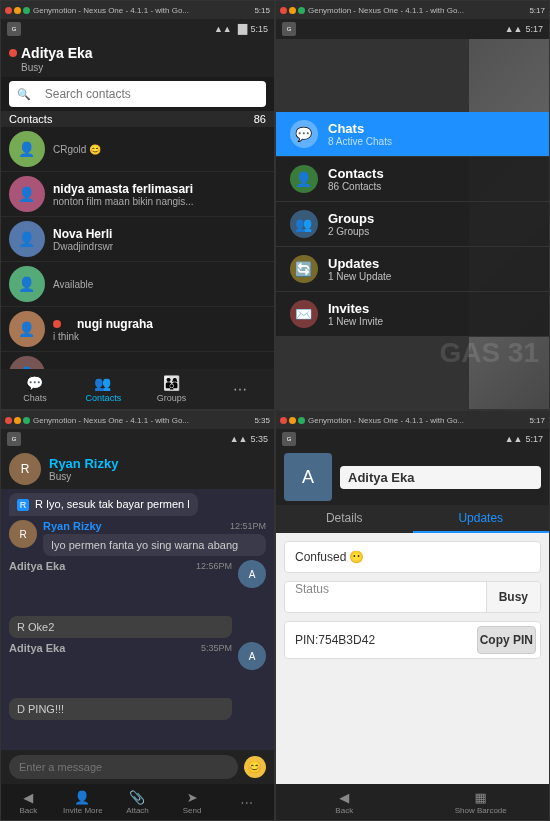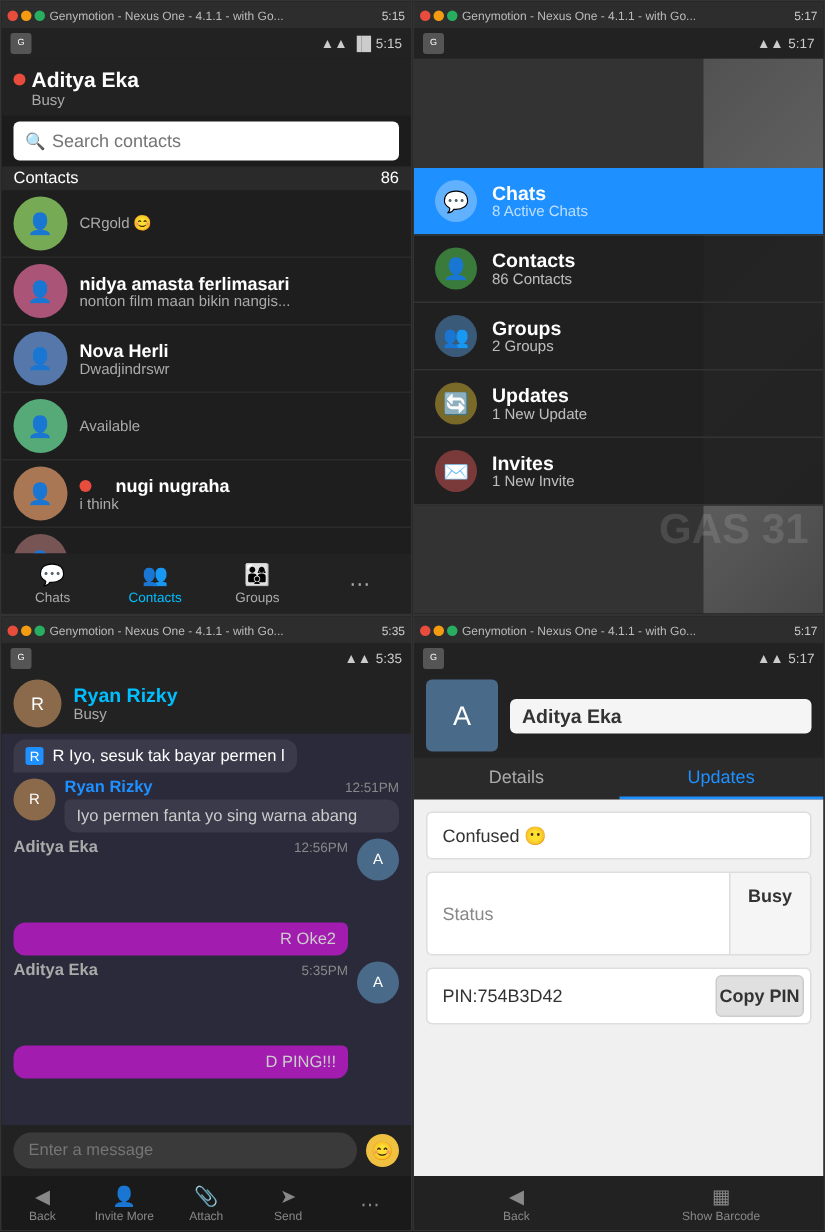--- a/index.html
+++ b/index.html
@@ -84,20 +84,21 @@
       padding: 0 8px;
       flex-shrink: 0;
     }
     .search-bar input {
       border: none;
       outline: none;
       width: 100%;
       font-size: 12px;
       background: transparent;
       color: #333;
+      margin-left: 10px;
     }
     .contacts-header {
       display: flex;
       justify-content: space-between;
       padding: 2px 8px;
       font-size: 11px;
       color: #fff;
       background: #2a2a2a;
       flex-shrink: 0;
     }
@@ -262,23 +263,22 @@
       background: #3a3a4a;
       border-radius: 4px 8px 8px 8px;
       padding: 5px 8px;
     }
     .chat-msg-text { font-size: 11px; color: #ccc; }
 
     .chat-msg-row.right {
       flex-direction: row-reverse;
     }
     .chat-msg-row.right .chat-msg-bubble {
-      background: #a21caf;
+      background: #404040;
       border-radius: 8px 4px 8px 8px;
-      text-align: right;
       margin-top: 44px;
     }
     .chat-msg-row.right .chat-msg-name { color: #aaa; }
 
     .chat-input-bar {
       height: 34px;
       background: #222;
       display: flex;
       align-items: center;
       padding: 0 8px;
@@ -393,21 +393,21 @@
 
     .s4-status-row {
       display: flex;
       background: #fff;
       border-radius: 4px;
       border: 1px solid #ddd;
       overflow: hidden;
     }
     .s4-status-label {
       flex: 1;
-      padding: 20px 10px;
+      padding: 0 10px;
       font-size: 12px;
       color: #888;
     }
     .s4-status-value {
       padding: 8px 12px;
       background: #f5f5f5;
       font-size: 12px;
       color: #333;
       font-weight: bold;
       border-left: 1px solid #ddd;

